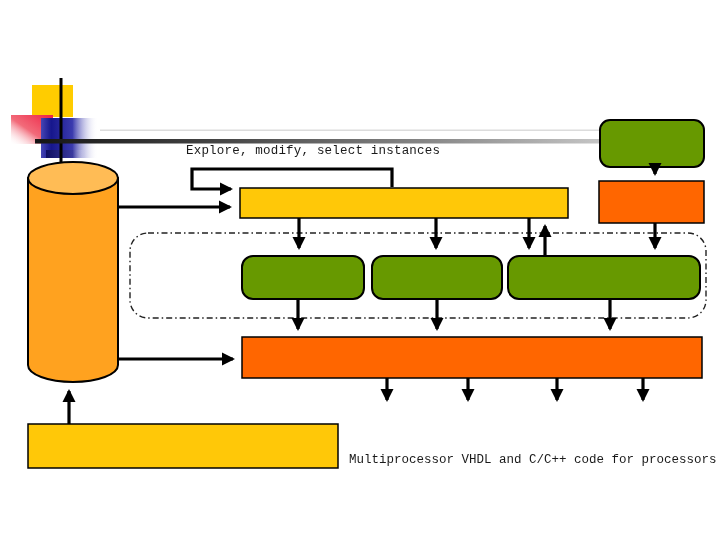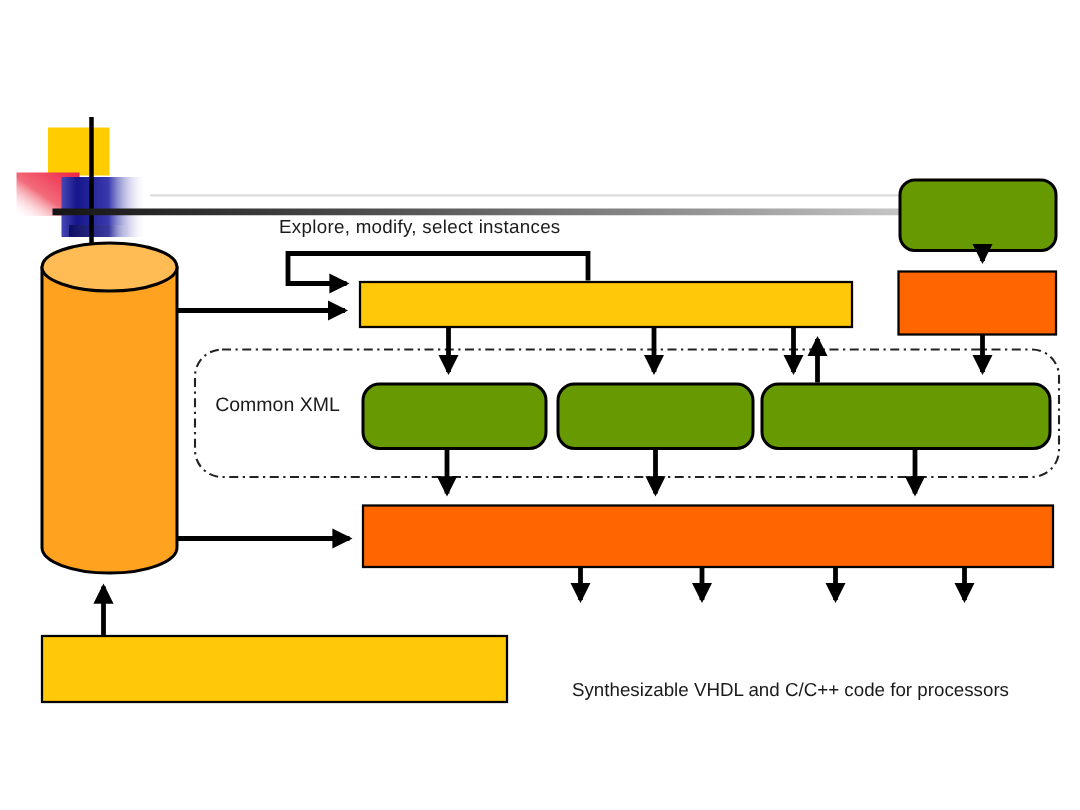--- a/index.html
+++ b/index.html
@@ -6,21 +6,21 @@
   .slide {
     position: relative;
     width: 720px;
     height: 540px;
     background: #ffffff;
     overflow: hidden;
     font-family: "Liberation Sans", sans-serif;
     color: #111111;
   }
   .slide svg { position: absolute; left: 0; top: 0; }
-  .label { position: absolute; color: #1a1a1a; }
+  .label { position: absolute; color: #1a1a1a; font-family: Liberation Mono, monospace; }
   .label-explore {
     left: 186px; top: 144px;
     font-size: 12.5px; letter-spacing: 0.2px;
   }
   .label-commonxml {
     left: 133px; top: 262px; width: 104px;
     text-align: center; font-size: 13px; line-height: 16px;
   }
   .label-caption {
     left: 349px; top: 420px; width: 356px;
@@ -106,20 +106,19 @@
       <line x1="387" y1="378" x2="387" y2="400" marker-end="url(#ah)"></line>
       <line x1="468" y1="378" x2="468" y2="400" marker-end="url(#ah)"></line>
       <line x1="557" y1="378" x2="557" y2="400" marker-end="url(#ah)"></line>
       <line x1="643" y1="378" x2="643" y2="400" marker-end="url(#ah)"></line>
     </g>
   </svg>
 
   <div class="label label-explore">Explore, modify, select instances</div>
 
   <div class="label label-commonxml">
-    <div>Common XML</div>
   </div>
 
   <div class="label label-caption">
-    <div>Synthesizable VHDL and C/C++ code for processors</div>
+    <div>Multiprocessor VHDL and C/C++ code for processors</div>
   </div>
 
 </div>
 
 </body></html>

